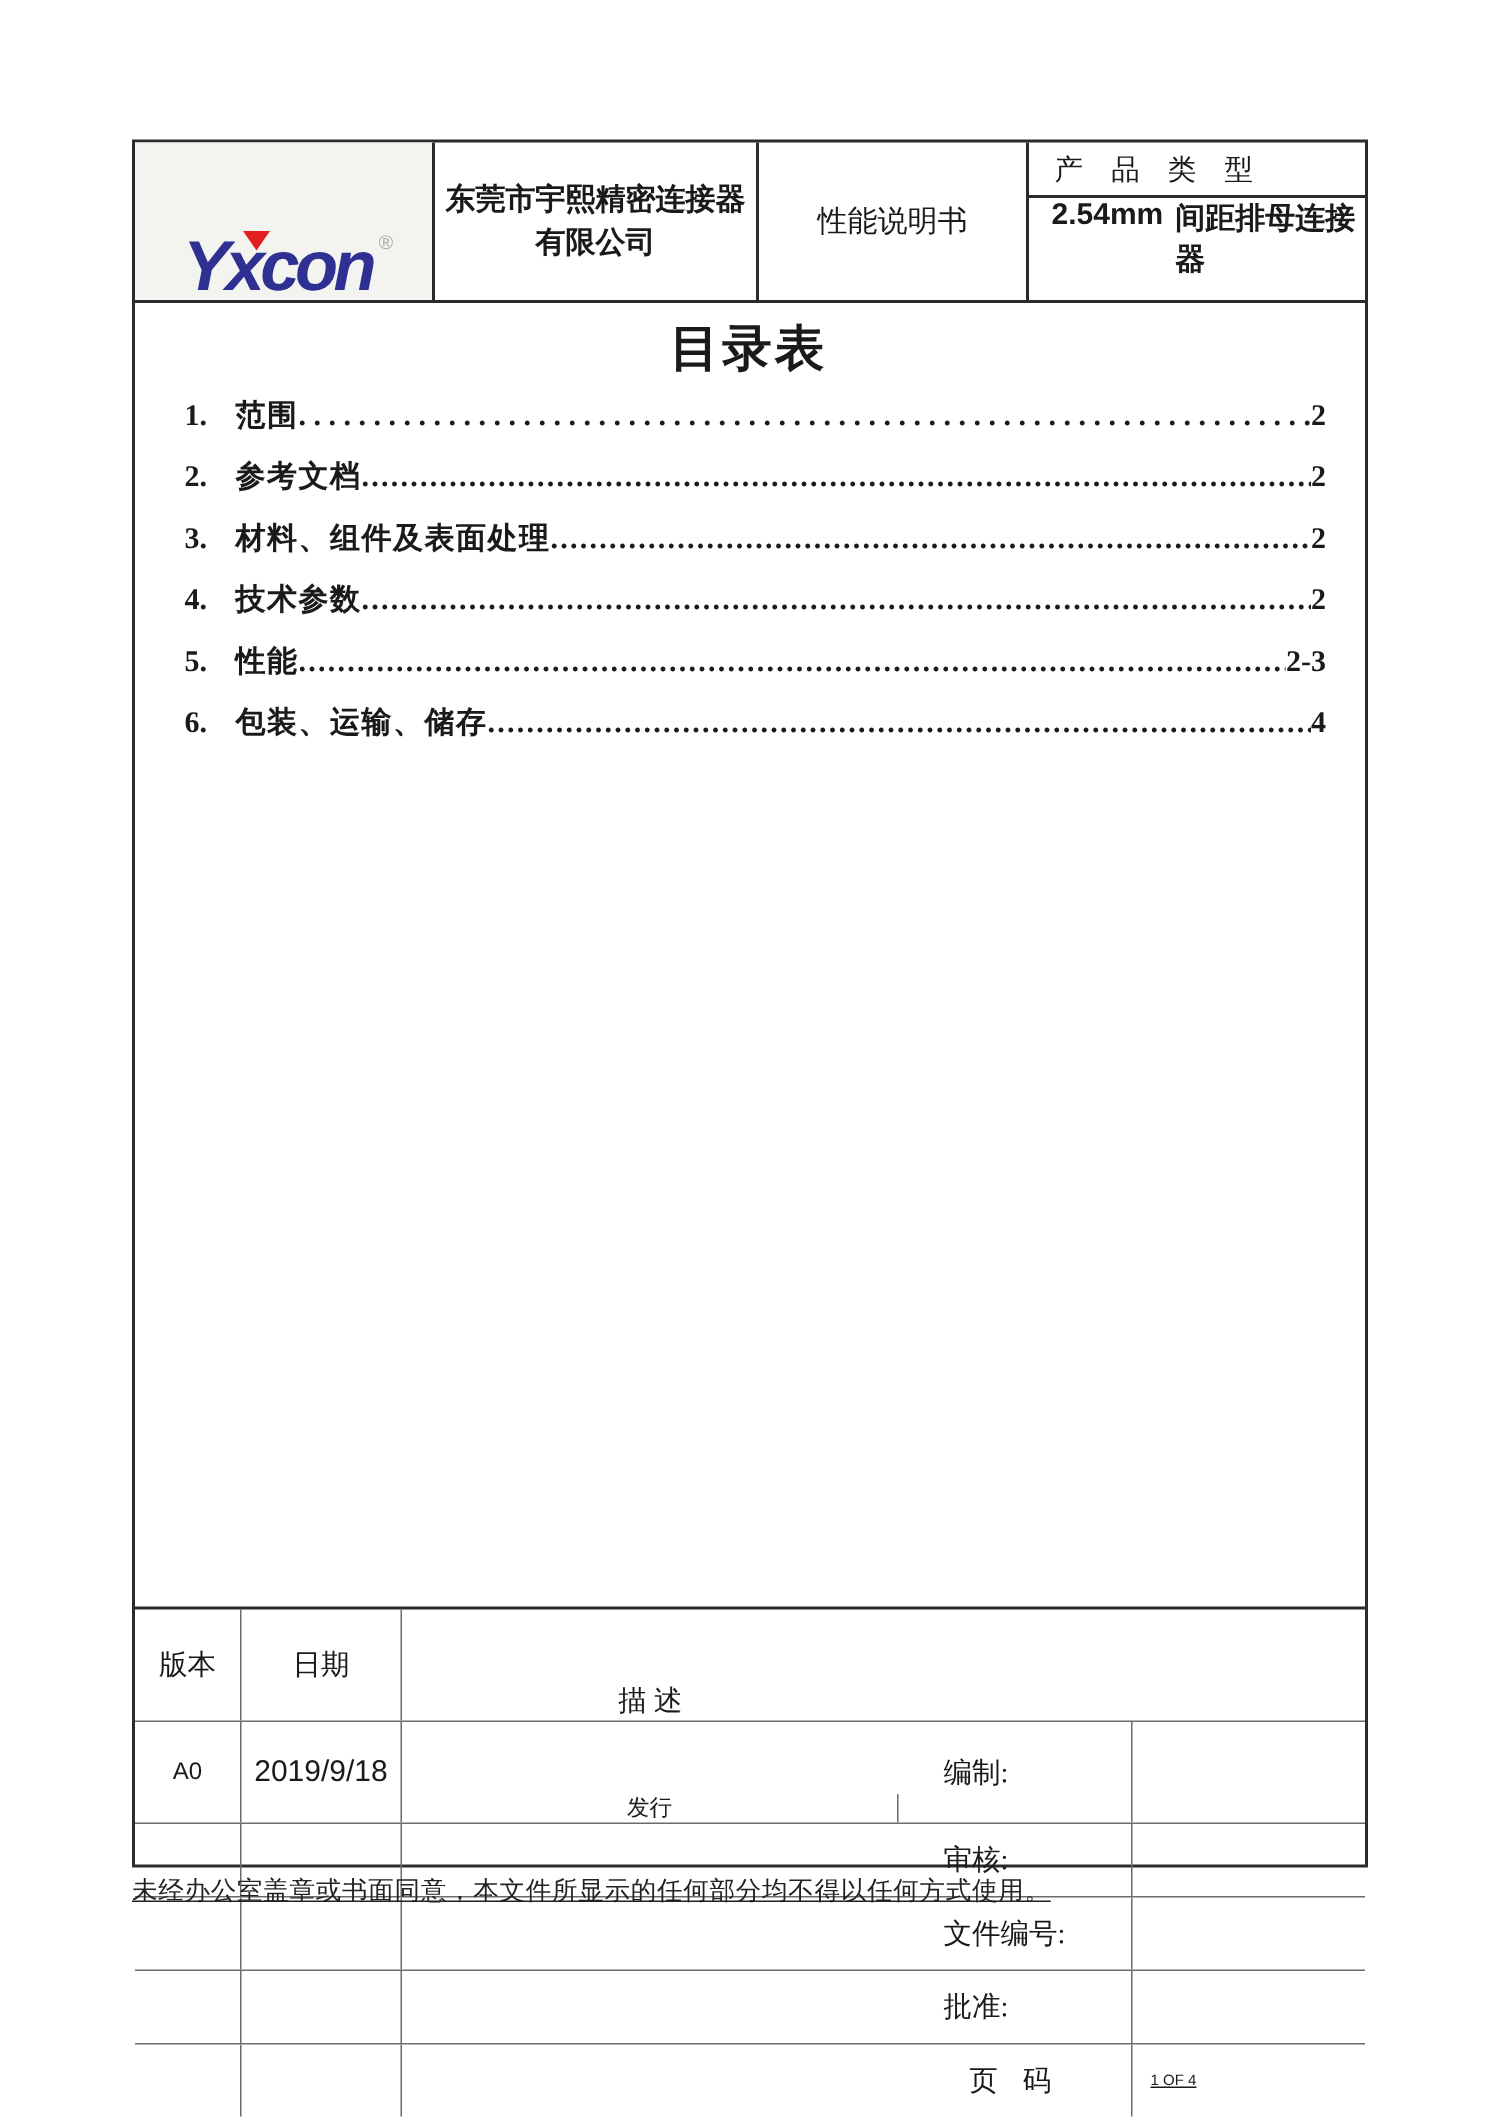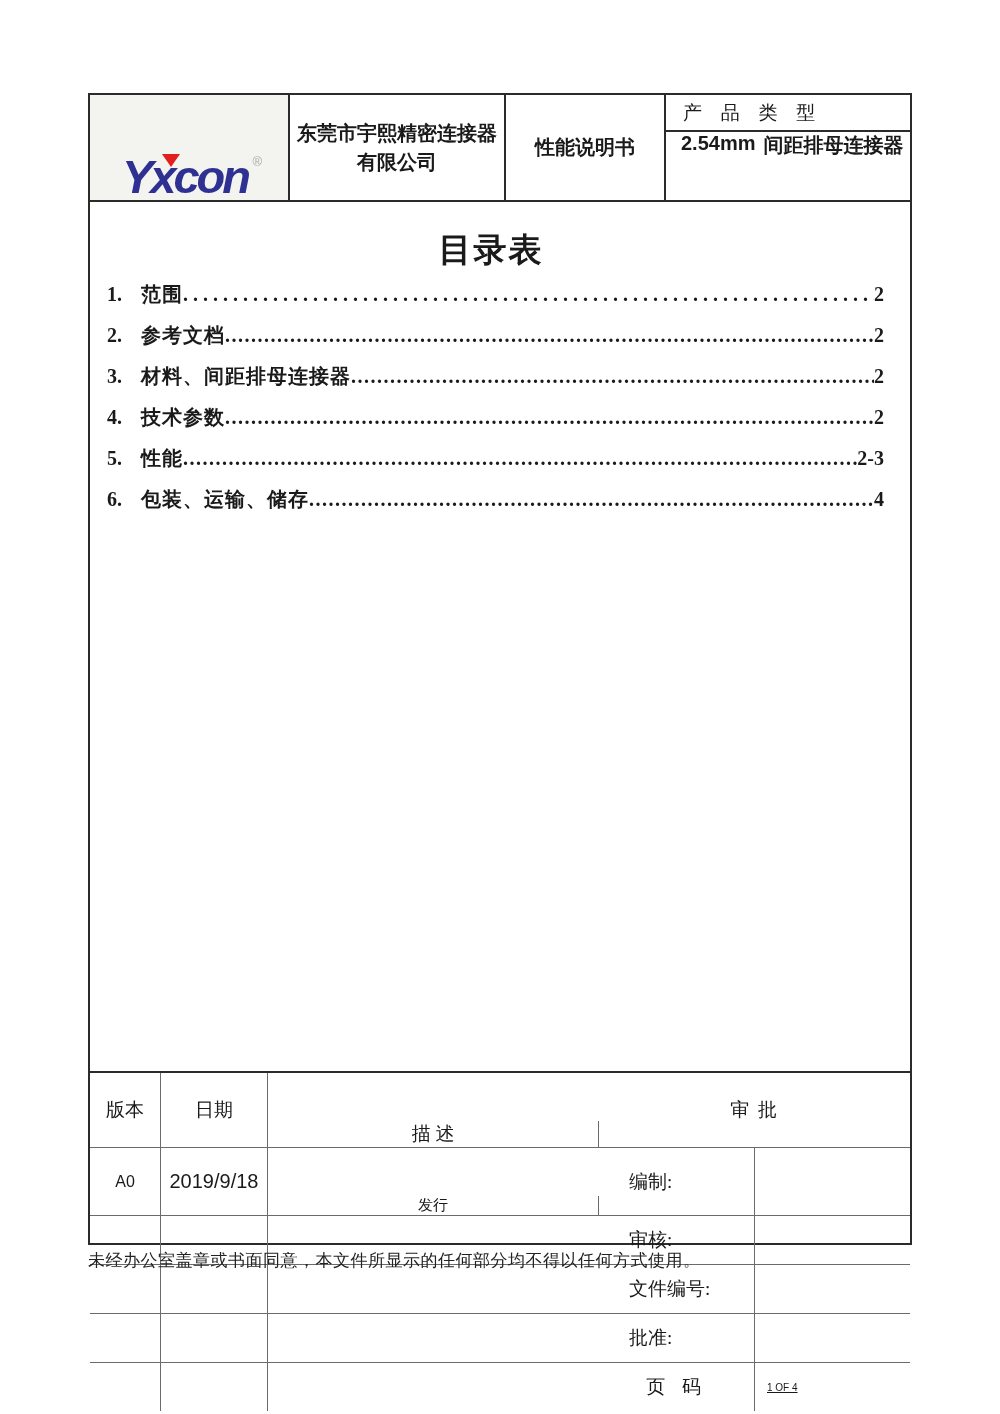--- a/index.html
+++ b/index.html
@@ -70,26 +70,26 @@
     display: flex;
     flex-direction: column;
     align-items: center;
     justify-content: center;
     font-weight: bold;
     font-size: 20px;
     line-height: 29px;
     text-align: left;
   }
   .cell-doctype {
-    width: 160px;
+    width: 180px;
     border-right: 2px solid #2b2b2b;
     display: flex;
     align-items: center;
     justify-content: center;
-    font-weight: bold;
+    font-weight: normal;
     font-size: 20px;
   }
   .cell-product {
     flex: 1;
     display: flex;
     flex-direction: column;
   }
   .product-label {
     height: 37px;
     border-bottom: 2px solid #2b2b2b;
@@ -102,21 +102,21 @@
   }
   .product-value {
     flex: 1;
     display: flex;
     padding-left: 15px;
     font-weight: bold;
     font-size: 20px;
   }
   .product-value .pv-num { font-family: "Liberation Sans", sans-serif; margin-right: 8px; }
   
-  .toc { padding: 6px 26px 0 8px; flex-shrink: 0; margin-top: 18px; }
+  .toc { padding: 6px 26px 0 24px; flex-shrink: 0; }
   .toc-title {
     text-align: center;
     font-size: 33px;
     font-weight: bold;
     letter-spacing: 2px;
     margin: 2px 0 8px 0;
   }
   .toc-row {
     display: flex;
     align-items: baseline;
@@ -167,20 +167,21 @@
   .rev .rc-date.sans { font-size: 20px; }
   .rev .rc-desc-val { font-size: 15px; }
   .rev .rc-appval.sans { font-size: 10px; text-decoration: underline; }
   
   .footer-note {
     position: absolute;
     left: 88px; top: 1249px;
     font-size: 17px;
     letter-spacing: 0.5px;
     color: #222;
+    text-decoration: underline;
   }
 </style>
 </head>
 <body>
 
 <div class="frame">
 
   <div class="header-row">
     <div class="cell-logo">
       <div class="logo">
@@ -213,21 +214,21 @@
       <span class="toc-page">2</span>
     </div>
     <div class="toc-row">
       <span class="toc-num">2.</span>
       <span class="toc-label">参考文档</span>
       <span class="leader">............................................................................................................................................................................................................................</span>
       <span class="toc-page">2</span>
     </div>
     <div class="toc-row">
       <span class="toc-num">3.</span>
-      <span class="toc-label">材料、间距排母连接器</span>
+      <span class="toc-label">材料、组件及表面处理</span>
       <span class="leader">............................................................................................................................................................................................................................</span>
       <span class="toc-page">2</span>
     </div>
     <div class="toc-row">
       <span class="toc-num">4.</span>
       <span class="toc-label">技术参数</span>
       <span class="leader">............................................................................................................................................................................................................................</span>
       <span class="toc-page">2</span>
     </div>
     <div class="toc-row">
@@ -244,21 +245,20 @@
     </div>
   </div>
 
   <div class="spacer"></div>
 
   <div class="rev">
     <div class="rev-row">
       <div class="rc rc-version">版本</div>
       <div class="rc rc-date">日期</div>
       <div class="rc rc-desc">描  述</div>
-      <div class="rc rc-apphead">审  批</div>
     </div>
 
     <div class="rev-row">
       <div class="rc rc-version sans">A0</div>
       <div class="rc rc-date sans">2019/9/18</div>
       <div class="rc rc-desc rc-desc-val">发行</div>
       <div class="rc rc-applabel">编制:</div>
       <div class="rc rc-appval sans"></div>
     </div>
 

